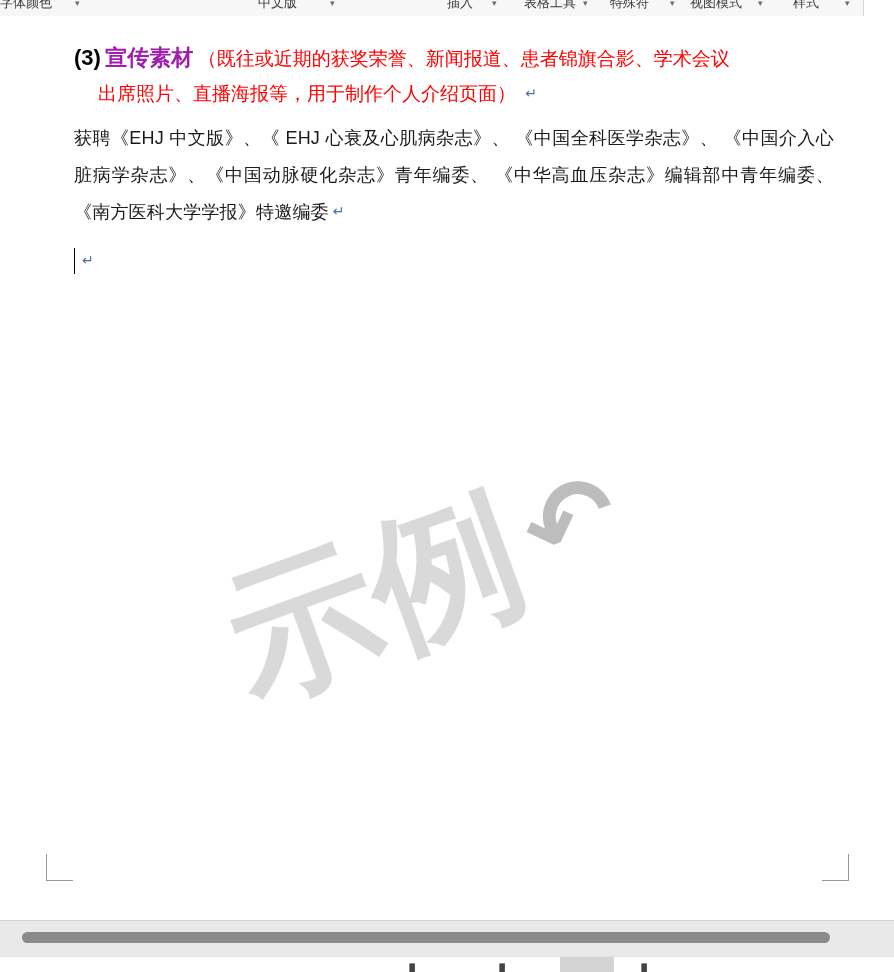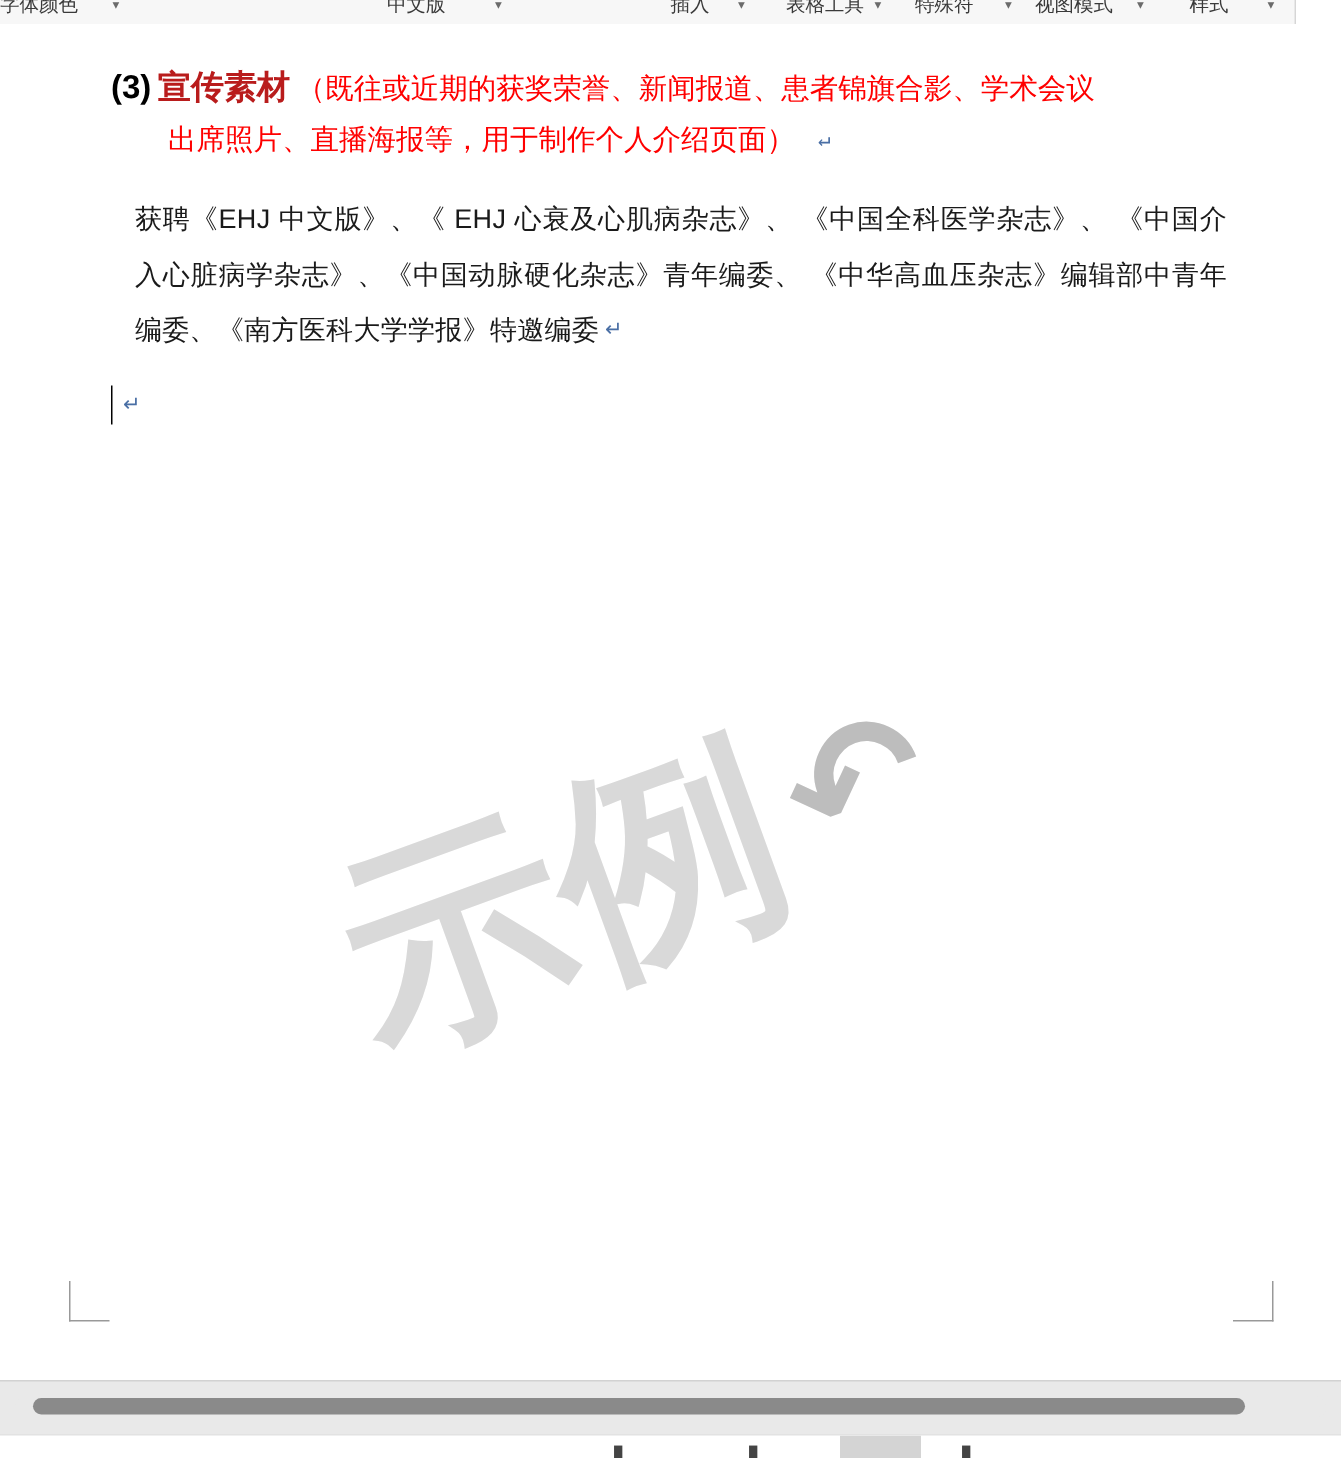--- a/index.html
+++ b/index.html
@@ -78,35 +78,34 @@
   }
   .heading-num {
     font-size: 22px;
     font-weight: bold;
     color: #000000;
     letter-spacing: 0px;
   }
   .heading-main {
     font-size: 22px;
     font-weight: bold;
-    color: #b91c1c;
+    color: #a21caf;
   }
   .heading-paren {
     font-size: 19px;
     color: #ff0000;
     font-weight: normal;
     text-align: center;
   }
   .heading-cont {
     display: block;
-    margin-left: 38px;
+    margin-left: 24px;
     font-size: 19px;
     color: #ff0000;
     line-height: 1.9;
-    font-family: Liberation Mono, monospace;
   }
 
   .pilcrow {
     color: #4a6fa5;
     font-size: 14px;
     vertical-align: 2px;
     margin-left: 4px;
   }
   .pilcrow-dark {
     color: #3a5f9a;
@@ -116,21 +115,21 @@
 
   .example-tag {
     margin: 18px 0 14px 0;
     font-size: 17px;
     font-weight: bold;
     color: #ff0000;
     letter-spacing: 0.5px;
   }
 
   .body-para {
-    margin: 16px;
+    margin: 0;
     font-size: 18px;
     color: #1a1a1a;
     line-height: 2.05;
     text-align: justify;
     letter-spacing: 0.2px;
   }
 
   
   .empty-para {
     position: relative;

